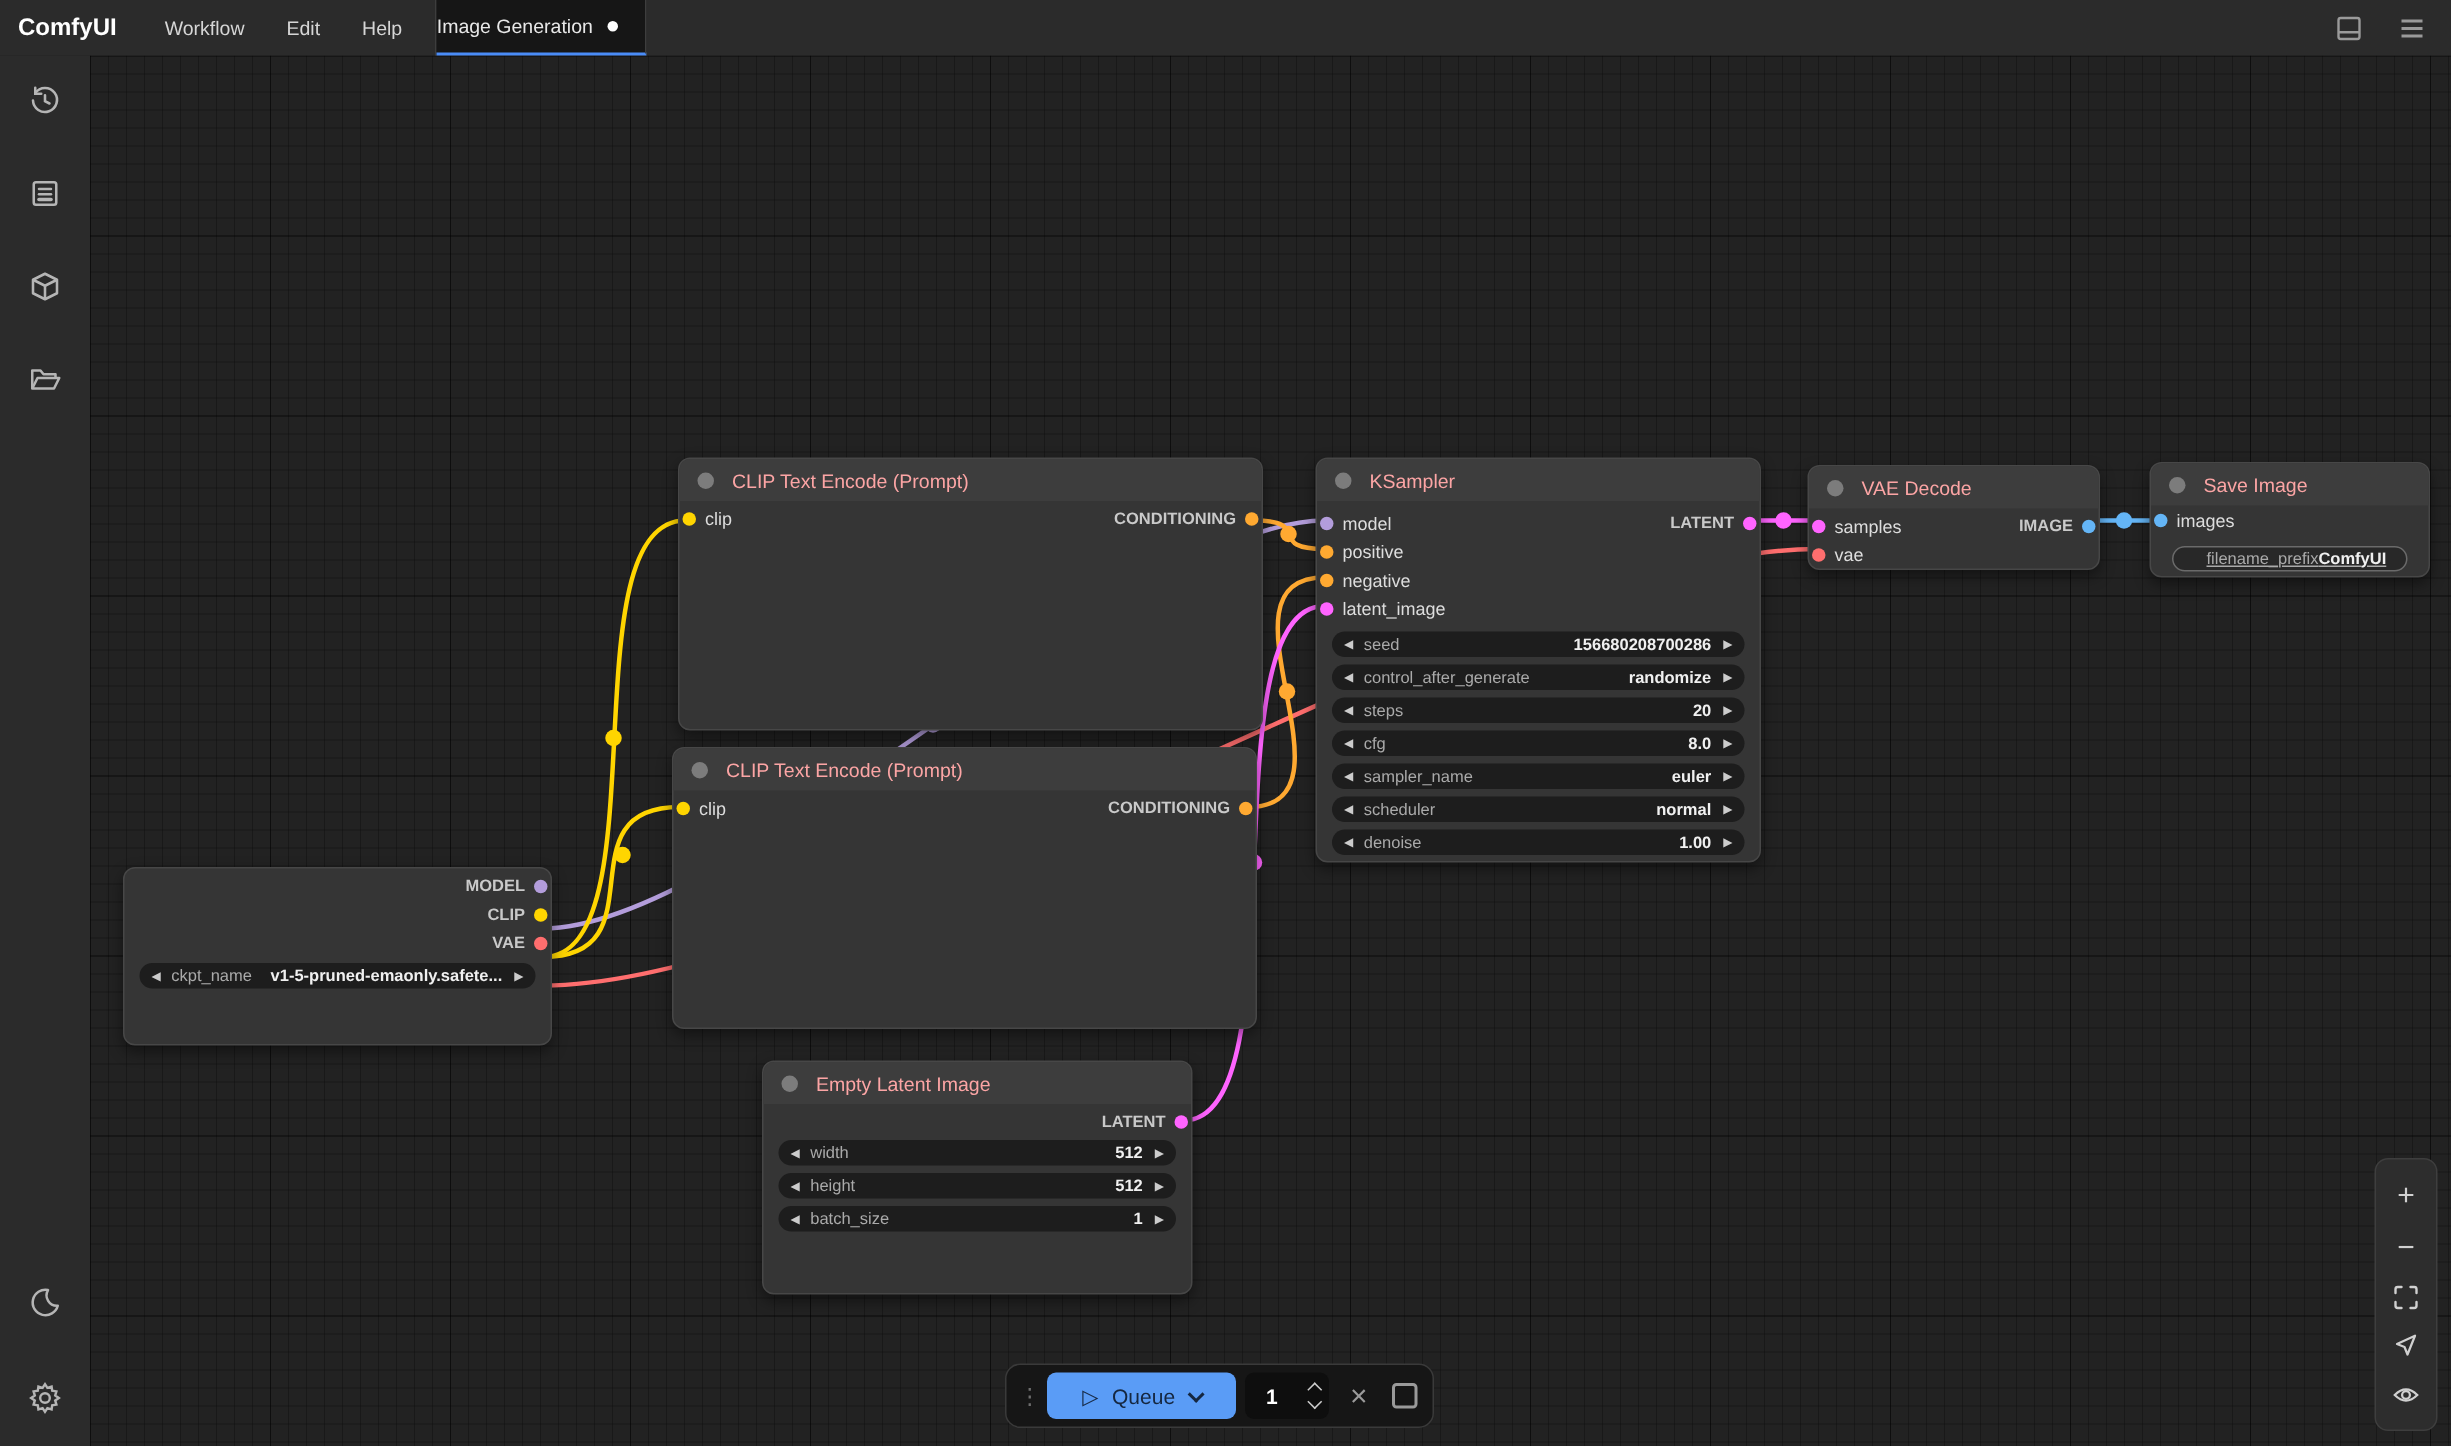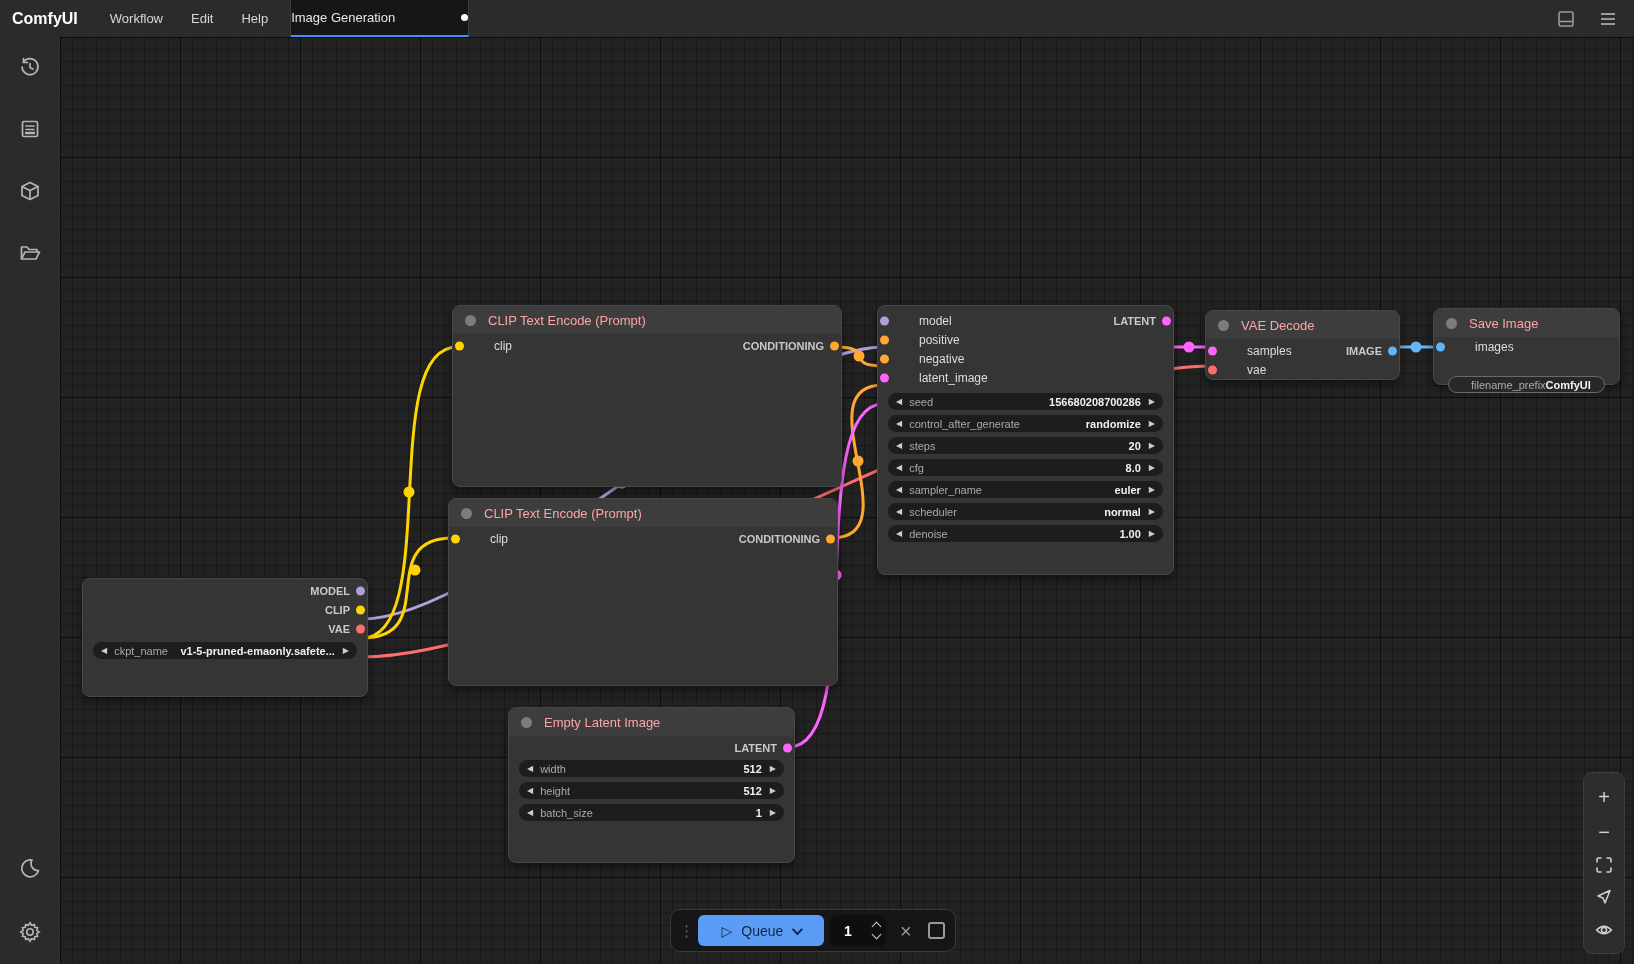--- a/index.html
+++ b/index.html
@@ -6,22 +6,22 @@
   html,body { width:1634px; height:964px; overflow:hidden; background:#1f1f1f;
     font-family:"Liberation Sans", sans-serif; -webkit-font-smoothing:antialiased; }
 
   
   .menubar { position:absolute; left:0; top:0; width:1634px; height:37px;
     background:#2b2b2b; display:flex; align-items:center; z-index:10; }
   .logo { color:#ffffff; font-weight:bold; font-size:16px; padding:0 18px 0 12px; }
   .menu-item { color:#d6d6d6; font-size:13px; padding:0 14px; height:37px;
     display:flex; align-items:center; cursor:default; }
   .menubar-divider { width:1px; height:37px; background:#3d3d3d; margin-left:8px; }
-  .wf-tab { height:37px; width:178px; background:#161616; display:flex; align-items:center;
-    justify-content:space-between; gap:10px; color:#e8e8e8; font-size:13px;
+  .wf-tab { height:37px; width:140px; background:#161616; display:flex; align-items:center;
+    justify-content:flex-start; gap:10px; color:#e8e8e8; font-size:13px;
     border-bottom:2px solid #4a8cf7; border-right:1px solid #3d3d3d; }
   .wf-dot { width:7px; height:7px; border-radius:50%; background:#ffffff; }
   .menubar-right { margin-left:auto; display:flex; align-items:center; gap:22px; padding-right:16px; }
   .mb-icon { width:20px; height:20px; color:#9a9a9a; display:flex; align-items:center; justify-content:center; }
 
   
   .sidebar { position:absolute; left:0; top:37px; width:60px; height:927px;
     background:#2b2b2b; z-index:9; display:flex; flex-direction:column; align-items:center; }
   .sb-top { display:flex; flex-direction:column; align-items:center; padding-top:18px; gap:38px; }
   .sb-bottom { position:absolute; bottom:20px; left:0; width:60px;
@@ -40,21 +40,21 @@
     background-size:12px 12px,12px 12px,120px 120px,120px 120px; }
   svg.links { position:absolute; left:0; top:0; width:1634px; height:964px; z-index:1; pointer-events:none; }
   svg.links path { fill:none; stroke-width:3; stroke-linecap:round; }
 
   
   .node { position:absolute; z-index:2; background:#353535; border:1px solid #474747;
     border-radius:8px; box-shadow:0 4px 10px rgba(0,0,0,0.45); }
   .node-title { background:#3d3d3d; border-radius:7px 7px 0 0; display:flex; align-items:center;
     gap:12px; padding-left:12px; color:#fca5a5; font-size:13px; }
   .titledot { width:11px; height:11px; border-radius:50%; background:#7c7c7c; flex:0 0 auto; }
-  .prow { position:relative; display:flex; align-items:center;padding-left:24px; }
+  .prow { position:relative; display:flex; align-items:center; }
   .pin-dot { position:absolute; width:9px; height:9px; border-radius:50%; top:50%; transform:translateY(-50%); }
   .pin-in  { left:2px; }
   .pin-out { right:2px; }
   .in-label  { margin-left:17px; color:#dddddd; font-size:12px; }
   .out-label { margin-left:auto; margin-right:17px; color:#c9c9c9; font-size:11px; font-weight:bold; }
   .c-model{background:#b39ddb} .c-clip{background:#ffd500} .c-vae{background:#ff6e6e}
   .c-cond{background:#ffa931} .c-latent{background:#ff64ff} .c-image{background:#64b5f6}
 
   .widget { height:17px; margin:0 10px 5px 10px; background:#1d1d1d; border-radius:9px;
     display:flex; align-items:center; padding:0 8px; font-size:11px; color:#aaaaaa; }
@@ -75,21 +75,21 @@
   #node-lc .node-title, #node-eli .node-title, #node-ks .node-title,
   #node-ce1 .node-title, #node-ce2 .node-title, #node-vd .node-title, #node-si .node-title { height:28px; }
   #node-lc .node-title { height:30px; }
   #node-lc .prow { height:19px; } #node-lc .rows { padding-top:2px; }
   #node-lc .widget { margin-top:4px; }
   #node-ce1 .prow, #node-ce2 .prow, #node-eli .prow { height:24px; }
   #node-ce1 .ta { height:117px; } #node-ce2 .ta { height:122px; }
   #node-ks .rows { padding-top:5px; } #node-ks .prow { height:19px; }
   #node-ks .widgets { padding-top:6px; }
   #node-vd .rows { padding-top:2px; } #node-vd .prow { height:19px; }
-  #node-si .prow { height:19px; } #node-si .widget { margin-top:20px; }
+  #node-si .prow { height:19px; } #node-si .widget { margin-top:8px;text-decoration:underline; }
   .widget.plain { background:#282828; border:1px solid #6a6a6a; margin:5px 14px 0 14px; }
   .widget.plain .wlabel { margin-left:14px; }
 
   
   .queuebar { position:absolute; left:670px; top:909px; width:286px; height:43px; z-index:5;
     background:#161616; border:1px solid #3a3a3a; border-radius:10px;
     display:flex; align-items:center; padding:0 10px 0 6px; }
   .drag-handle { color:#6e6e6e; font-size:15px; letter-spacing:-2px; padding:0 6px 0 2px; }
   .queue-btn { width:126px; height:31px; background:#5a9cf6; border-radius:6px; display:flex;
     align-items:center; justify-content:center; gap:9px; color:#152740; }
@@ -283,20 +283,24 @@
   </div>
   <div class="widget">
     <span class="warr">◀</span>
     <span class="wlabel">batch_size</span>
     <span class="wvalue">1</span>
     <span class="warr">▶</span>
   </div>
 </div>
 
 <div class="node" id="node-ks">
+  <div class="node-title">
+    <span class="titledot"></span>
+    <span>KSampler</span>
+  </div>
   <div class="rows">
     <div class="prow">
       <span class="pin-dot pin-in c-model"></span>
       <span class="in-label">model</span>
       <span class="out-label">LATENT</span>
       <span class="pin-dot pin-out c-latent"></span>
     </div>
     <div class="prow">
       <span class="pin-dot pin-in c-cond"></span>
       <span class="in-label">positive</span>

